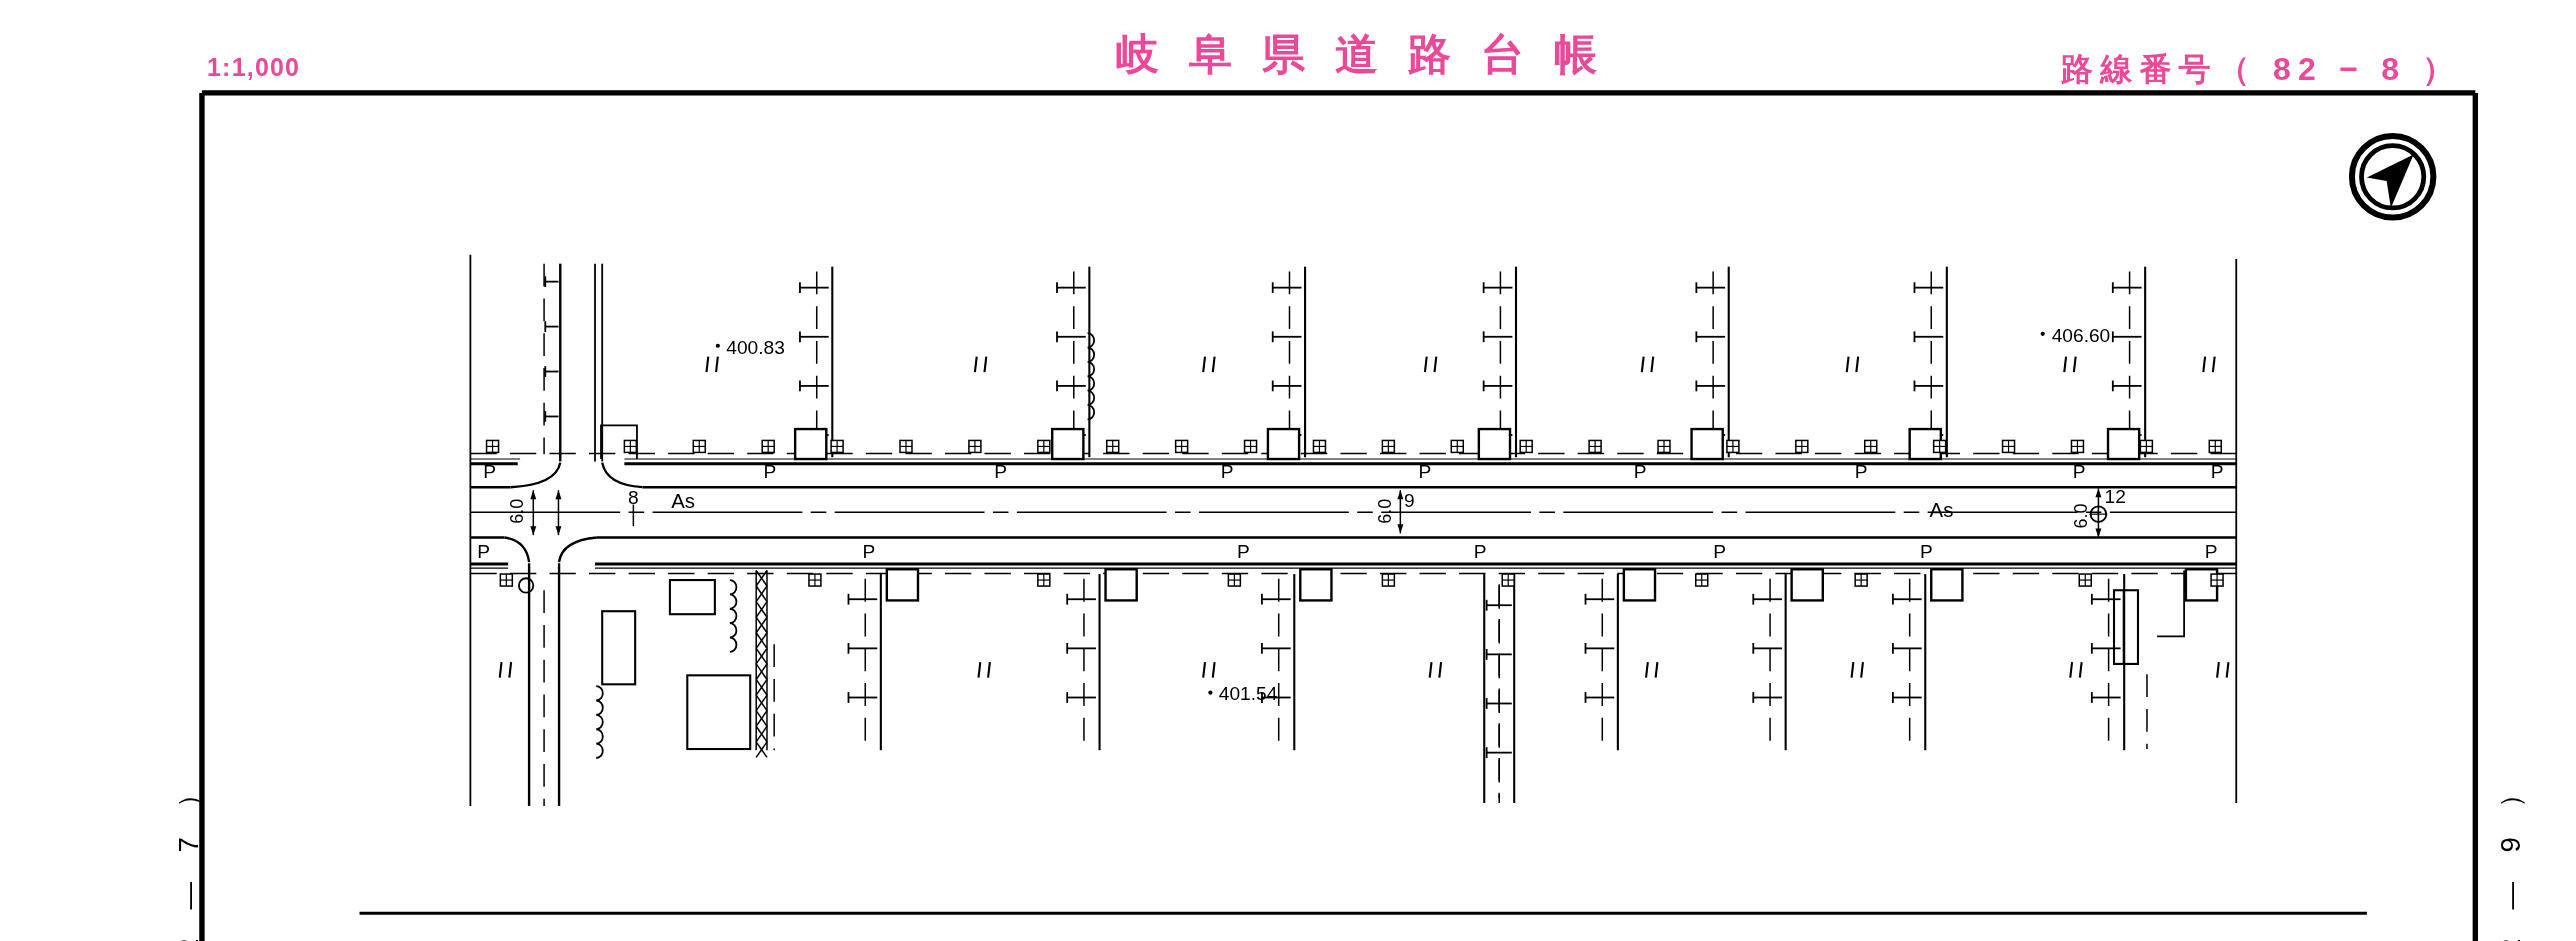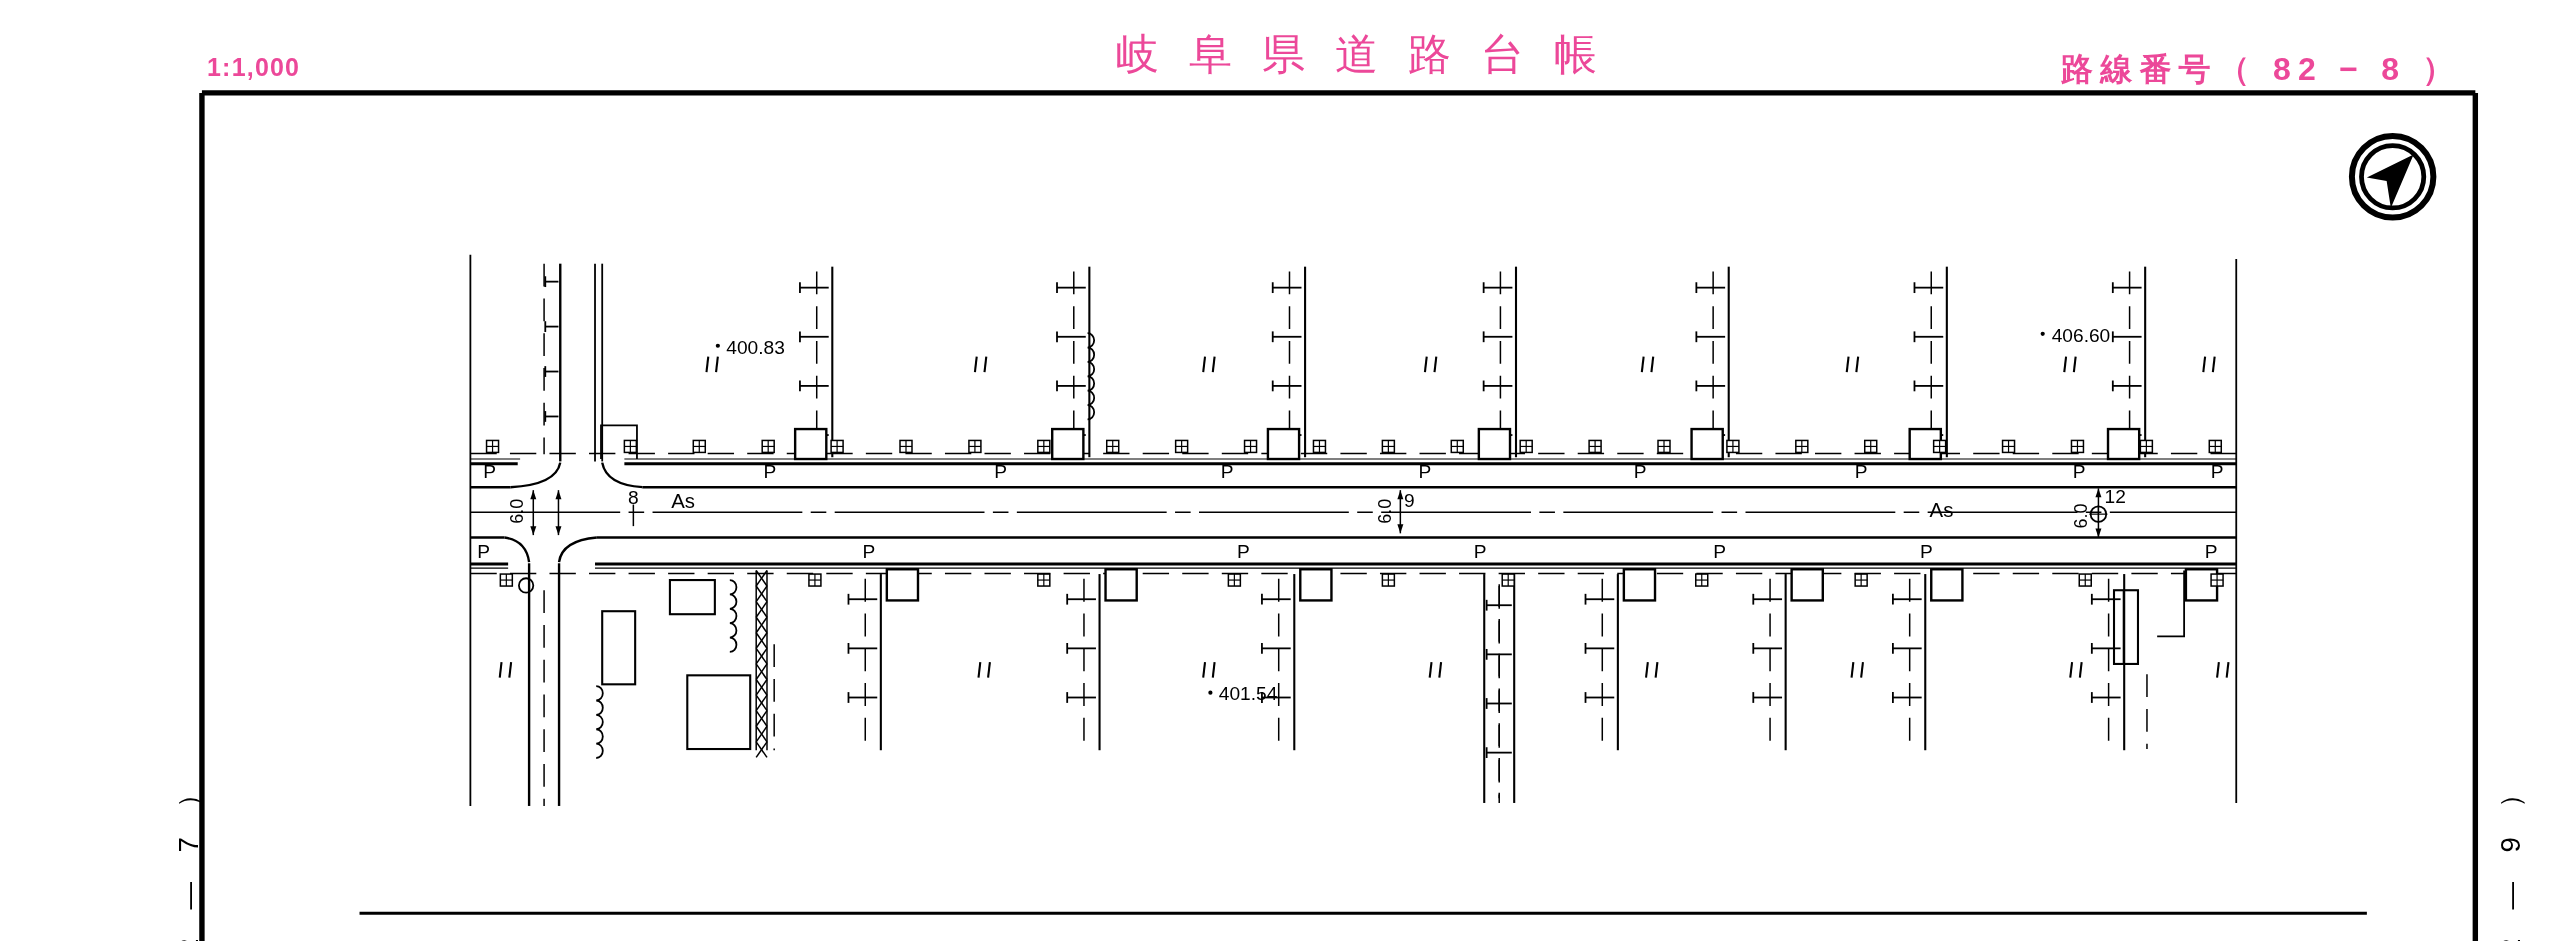--- a/index.html
+++ b/index.html
@@ -3,21 +3,21 @@
 <meta charset="utf-8">
 <style>
   html,body{margin:0;padding:0;}
   body{
     width:2576px;height:942px;position:relative;overflow:hidden;
     background:#ffffff;color:#000;
     font-family:"Liberation Sans","DejaVu Sans",sans-serif;
   }
   .hdr{position:absolute;white-space:nowrap;color:#ec4899;}
   #scale-label{left:207px;top:53px;font-size:25px;letter-spacing:1.2px;font-weight:600;}
-  #sheet-title{left:1116px;top:26px;font-size:43px;letter-spacing:30px;font-weight:normal;}
+  #sheet-title{left:1116px;top:26px;font-size:43px;letter-spacing:30px;font-weight:bold;}
   #route-label{left:2061px;top:48px;font-size:32px;letter-spacing:7.2px;font-weight:700;}
   .edge-ref{
     position:absolute;width:192px;height:38px;font-size:27.6px;letter-spacing:10.8px;
     transform:rotate(-90deg);transform-origin:0 0;white-space:nowrap;
   }
   #edge-ref-left{left:170px;top:954px;}
   #edge-ref-right{left:2492px;top:954px;}
   svg{position:absolute;left:0;top:0;}
   svg text{font-family:"Liberation Sans","DejaVu Sans",sans-serif;fill:#000;}
 </style>

